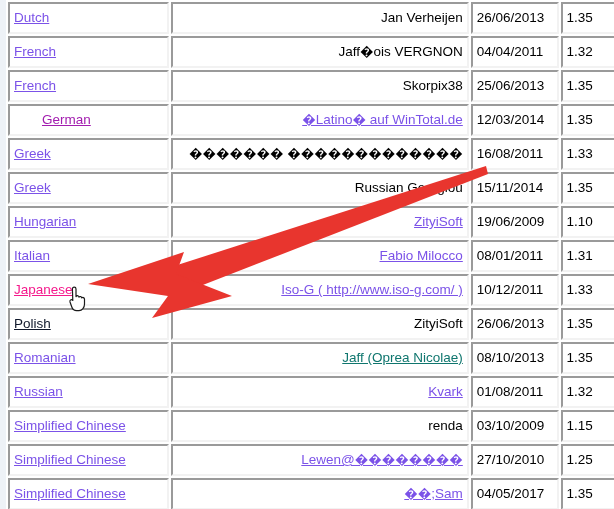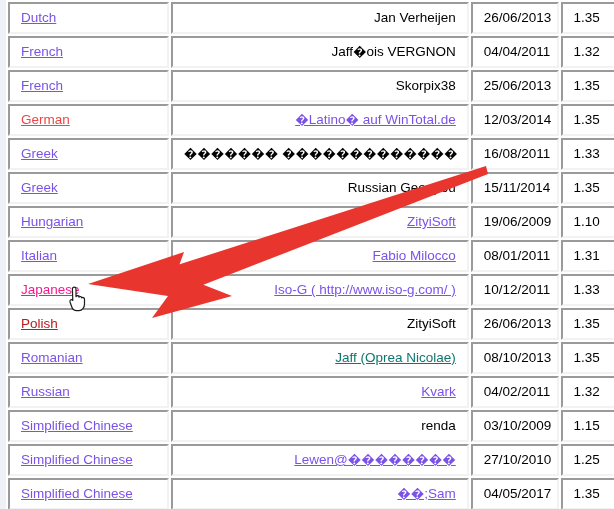--- a/index.html
+++ b/index.html
@@ -35,21 +35,21 @@
     border-spacing: 2px;
     width: 620px;
     margin: 0;
     table-layout: fixed;
     font-size: 13px;
   }
   table.tbl td {
     border: 2px solid;
     border-color: #9a9a9a #f2f2f2 #f2f2f2 #9a9a9a;
     background: #ffffff;
-    padding: 0 11px;
+    padding: 0 4px;
     height: 28px;
     vertical-align: middle;
     white-space: nowrap;
     overflow: hidden;
     color: #000000;
     font-size: 13.5px;
     line-height: 28px;
   }
   col.c-lang  { width: 152px; }
   col.c-name  { width: 282px; }
@@ -114,21 +114,21 @@
             <td class="date">04/04/2011</td>
             <td class="ver">1.32</td>
           </tr>
           <tr>
             <td class="lang"><a class="link" style="color: rgb(123, 82, 232);">French</a></td>
             <td class="name">Skorpix38</td>
             <td class="date">25/06/2013</td>
             <td class="ver">1.35</td>
           </tr>
           <tr>
-            <td class="lang"><a class="link" style="color: #ef4444;">German</a></td>
+            <td class="lang"><a class="link" style="color: #a21caf; margin-left: 28px;">German</a></td>
             <td class="name"><a class="link" style="color: rgb(123, 82, 232);">�Latino� auf WinTotal.de</a></td>
             <td class="date">12/03/2014</td>
             <td class="ver">1.35</td>
           </tr>
           <tr>
             <td class="lang"><a class="link" style="color: rgb(123, 82, 232);">Greek</a></td>
             <td class="name">������� �������������</td>
             <td class="date">16/08/2011</td>
             <td class="ver">1.33</td>
           </tr>
@@ -150,35 +150,35 @@
             <td class="date">08/01/2011</td>
             <td class="ver">1.31</td>
           </tr>
           <tr>
             <td class="lang"><a class="link active" style="color: rgb(245, 25, 140);">Japanese</a></td>
             <td class="name"><a class="link" style="color: rgb(123, 82, 232);">Iso-G ( http://www.iso-g.com/ )</a></td>
             <td class="date">10/12/2011</td>
             <td class="ver">1.33</td>
           </tr>
           <tr>
-            <td class="lang"><a class="link" style="color: #b91c1c;">Polish</a></td>
+            <td class="lang"><a class="link" style="color: #0f172a;">Polish</a></td>
             <td class="name">ZityiSoft</td>
             <td class="date">26/06/2013</td>
             <td class="ver">1.35</td>
           </tr>
           <tr>
             <td class="lang"><a class="link" style="color: rgb(123, 82, 232);">Romanian</a></td>
             <td class="name"><a class="link" style="color: #0f766e; margin-left: 16px;">Jaff (Oprea Nicolae)</a></td>
             <td class="date">08/10/2013</td>
             <td class="ver">1.35</td>
           </tr>
           <tr>
             <td class="lang"><a class="link" style="color: rgb(123, 82, 232);">Russian</a></td>
             <td class="name"><a class="link" style="color: rgb(123, 82, 232);">Kvark</a></td>
-            <td class="date">04/02/2011</td>
+            <td class="date">01/08/2011</td>
             <td class="ver">1.32</td>
           </tr>
           <tr>
             <td class="lang"><a class="link" style="color: rgb(123, 82, 232);">Simplified Chinese</a></td>
             <td class="name">renda</td>
             <td class="date">03/10/2009</td>
             <td class="ver">1.15</td>
           </tr>
           <tr>
             <td class="lang"><a class="link" style="color: rgb(123, 82, 232);">Simplified Chinese</a></td>

